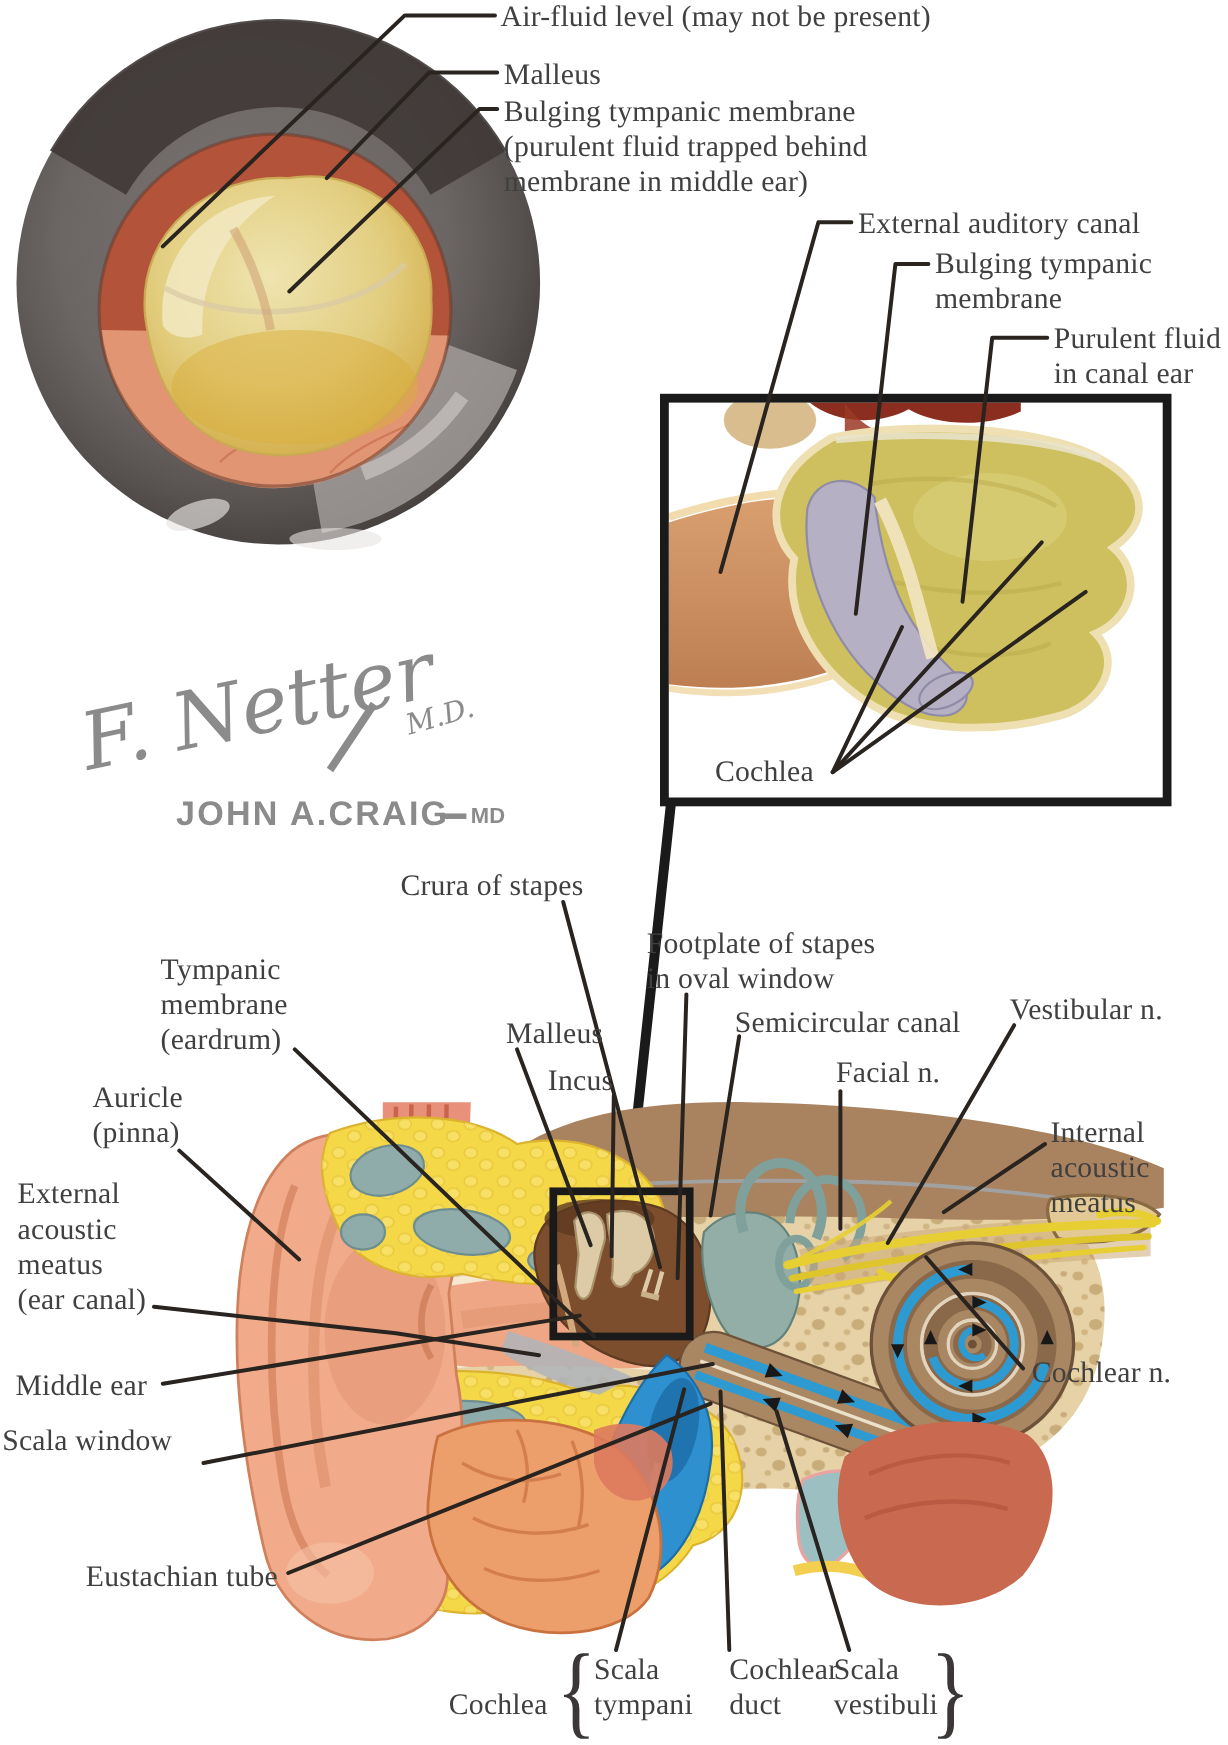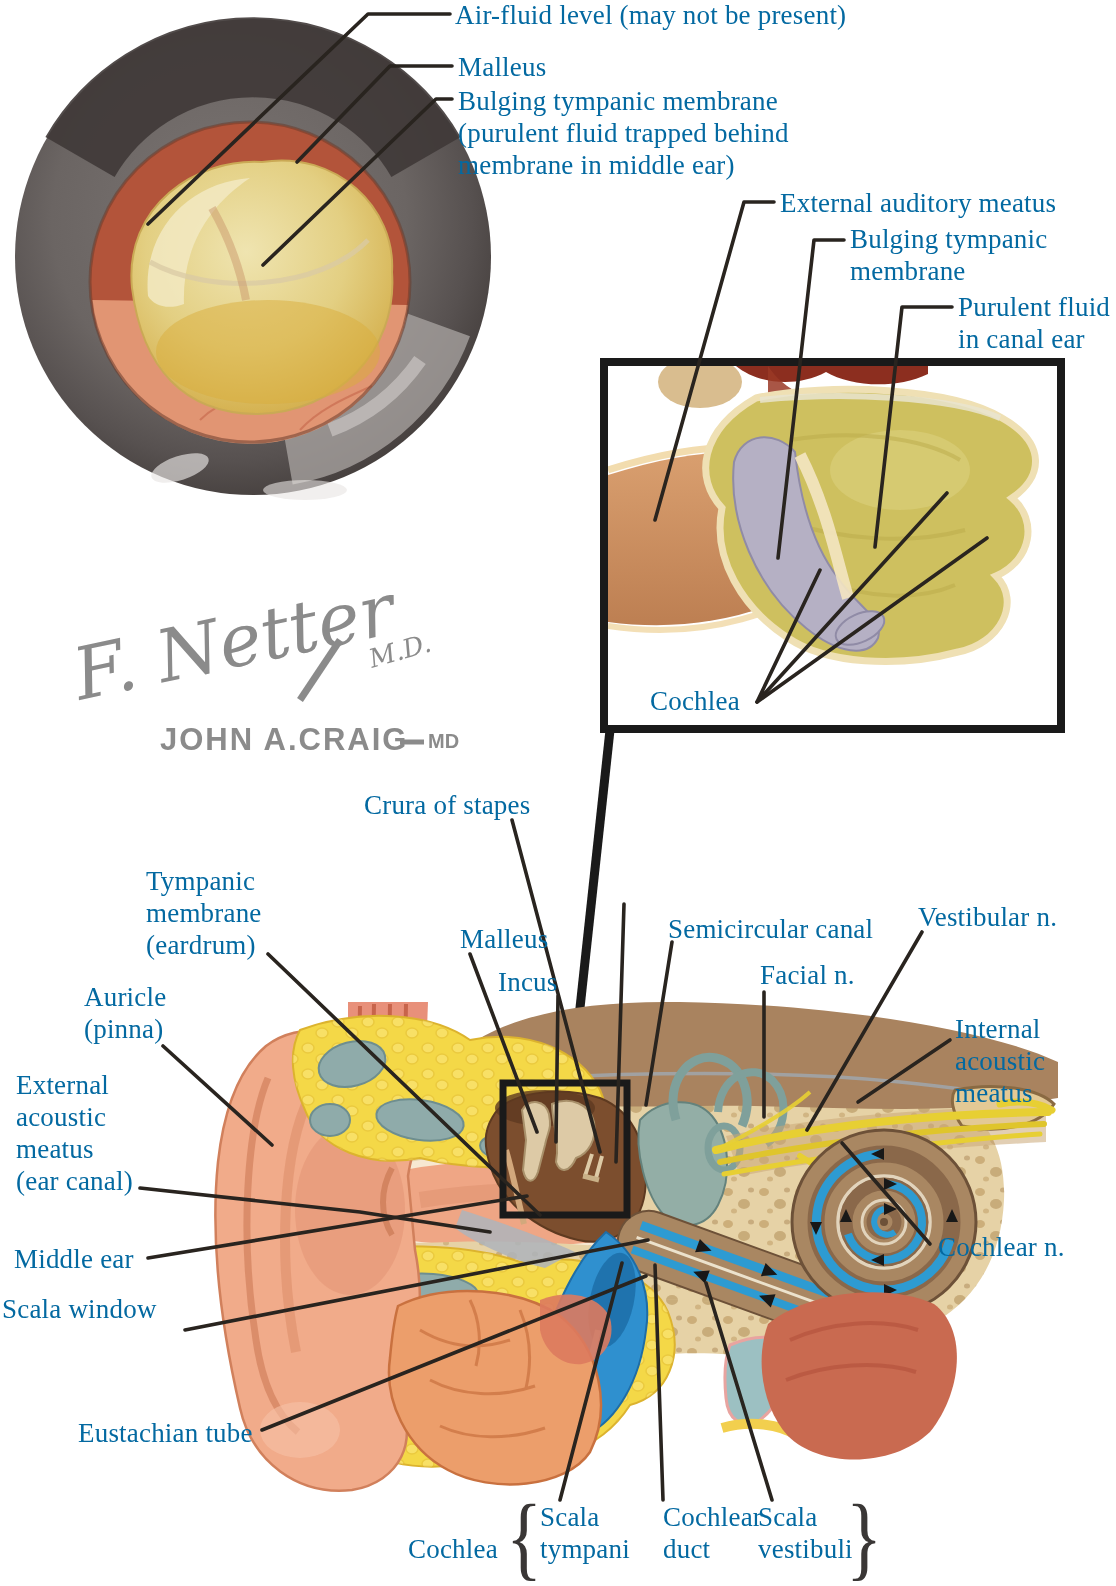--- a/index.html
+++ b/index.html
@@ -1,20 +1,20 @@
 <!DOCTYPE html>
 <html><head>
 <meta charset="utf-8">
 <style>
   html,body{margin:0;padding:0;background:#ffffff;}
   .stage{position:relative;width:1116px;height:1586px;background:#fff;overflow:hidden;
          font-family:"Liberation Serif",serif;}
   .art{position:absolute;left:0;top:0;}
   .label{position:absolute;font-family:"Liberation Serif",serif;font-size:27px;line-height:1.18;
-         color:#0369a1;white-space:pre-line;letter-spacing:.2px;}
+         color:#404040;white-space:pre-line;letter-spacing:.2px;}
   .brace{position:absolute;font-family:"Liberation Serif",serif;color:#3a3736;font-size:94px;
          line-height:.92;transform:scaleX(.8);transform-origin:left top;font-weight:400;}
 </style>
 </head>
 <body>
 
 <div class="stage">
 
 <svg class="art" width="1116" height="1586" viewBox="0 0 1116 1586">
   <defs>
@@ -241,27 +241,29 @@
     <polyline points="663,1500 655,1265"></polyline>
     <polyline points="772,1500 706,1283"></polyline>
   </g>
 </svg>
 
 <div class="label" style="left:455px;top:0px">Air-fluid level (may not be present)</div>
 <div class="label" style="left:458px;top:52px">Malleus</div>
 <div class="label" style="left:458px;top:86px">Bulging tympanic membrane
 (purulent fluid trapped behind
 membrane in middle ear)</div>
-<div class="label" style="left:780px;top:188px">External auditory meatus</div>
+<div class="label" style="left:780px;top:188px">External auditory canal</div>
 <div class="label" style="left:850px;top:224px">Bulging tympanic
 membrane</div>
 <div class="label" style="left:958px;top:292px">Purulent fluid
 in canal ear</div>
 <div class="label" style="left:650px;top:686px">Cochlea</div>
 <div class="label" style="left:364px;top:790px">Crura of stapes</div>
+<div class="label" style="left:588px;top:842px">Footplate of stapes
+in oval window</div>
 <div class="label" style="left:146px;top:866px">Tympanic
 membrane
 (eardrum)</div>
 <div class="label" style="left:460px;top:924px">Malleus</div>
 <div class="label" style="left:498px;top:967px">Incus</div>
 <div class="label" style="left:668px;top:914px">Semicircular canal</div>
 <div class="label" style="left:918px;top:902px">Vestibular n.</div>
 <div class="label" style="left:760px;top:960px">Facial n.</div>
 <div class="label" style="left:84px;top:982px">Auricle
 (pinna)</div>

